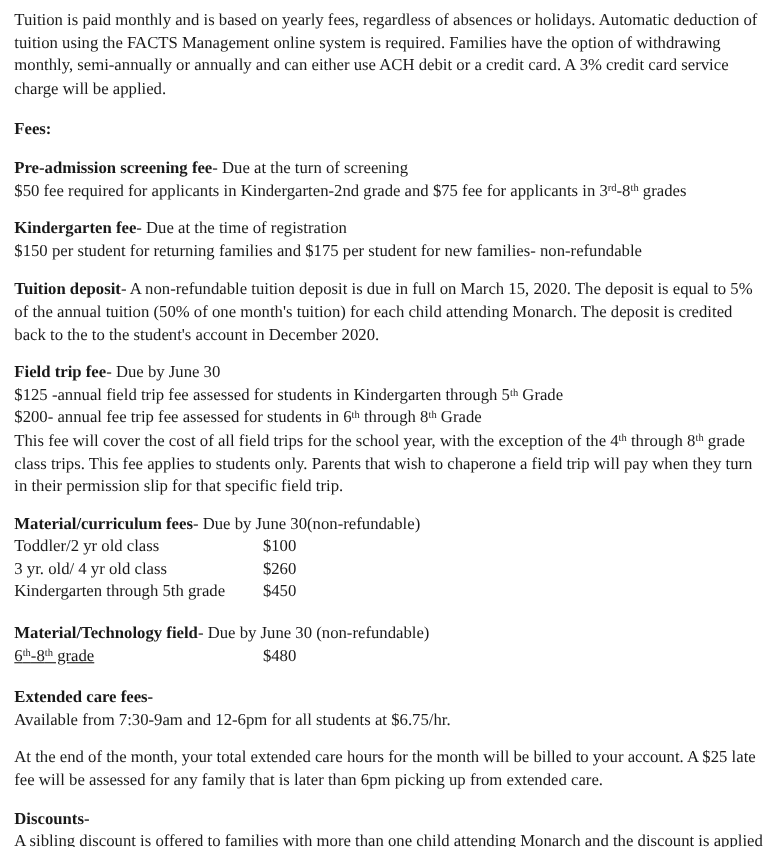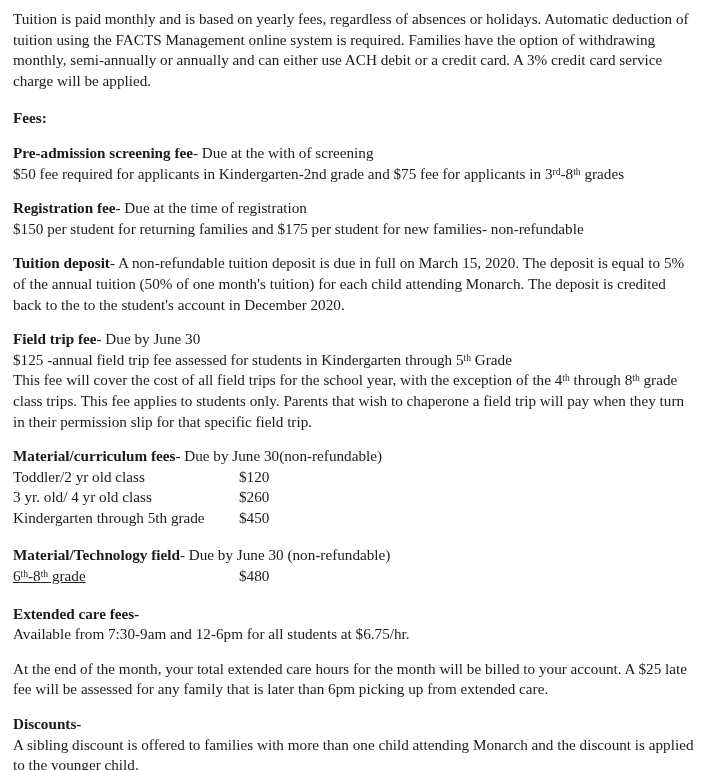--- a/index.html
+++ b/index.html
@@ -58,44 +58,45 @@
 <div id="doc">
 
   <p class="para">Tuition is paid monthly and is based on yearly fees, regardless of absences or holidays.   Automatic deduction of tuition using the FACTS Management online system is required.  Families have the option of withdrawing  monthly, semi-annually or annually and can either use ACH debit or a credit card.  A 3% credit card service charge will be applied.</p>
 
   <div class="gap-blk"></div>
 
   <p class="para"><b class="lead">Fees:</b></p>
 
   <div class="gap-lg"></div>
 
-  <p class="para"><b class="lead">Pre-admission screening fee</b><span>- Due at the with of screening</span></p>
+  <p class="para"><b class="lead">Pre-admission screening fee</b><span>- Due at the turn of screening</span></p>
   <p class="para"><span>$50 fee required for applicants in Kindergarten-2nd grade and $75 fee for applicants in 3</span><sup>rd</sup><span>-8</span><sup>th</sup><span> grades</span></p>
 
   <div class="gap-lg"></div>
 
-  <p class="para"><b class="lead">Registration fee</b><span>- Due at the time of registration</span></p>
+  <p class="para"><b class="lead">Kindergarten fee</b><span>- Due at the time of registration</span></p>
   <p class="para">$150 per student for returning families and $175 per student for new families- non-refundable</p>
 
   <div class="gap-lg"></div>
 
   <p class="para"><b class="lead">Tuition deposit</b><span>- A non-refundable tuition deposit is due in full on March 15, 2020.  The deposit is equal to 5% of the annual tuition (50% of one month's tuition) for each child attending Monarch.  The deposit is credited back to the to the student's account in December 2020.</span></p>
 
   <div class="gap-lg"></div>
 
   <p class="para"><b class="lead">Field trip fee</b><span>-  Due by June 30</span></p>
   <p class="para"><span>$125 -annual field trip fee assessed for students in Kindergarten through 5</span><sup>th</sup><span> Grade</span></p>
+  <p class="para"><span>$200- annual fee trip fee assessed for students in 6</span><sup>th</sup><span> through 8</span><sup>th</sup><span> Grade</span></p>
   <p class="para"><span>This fee will cover the cost of all field trips for the school year, with the exception of the 4</span><sup>th</sup><span>  through 8</span><sup>th</sup><span> grade class trips.  This fee applies to students only.  Parents that wish to chaperone a field trip will pay when they turn in their permission slip for that specific field trip.</span></p>
 
   <div class="gap-lg"></div>
 
   <p class="para"><b class="lead">Material/curriculum fees</b><span>- Due by June 30(non-refundable)</span></p>
   <div class="feerow">
     <span class="fl">Toddler/2 yr  old class</span>
-    <span class="fa">$120</span>
+    <span class="fa">$100</span>
   </div>
   <div class="feerow">
     <span class="fl">3 yr. old/ 4 yr  old class</span>
     <span class="fa">$260</span>
   </div>
   <div class="feerow">
     <span class="fl">Kindergarten through 5th grade</span>
     <span class="fa">$450</span>
   </div>
 

